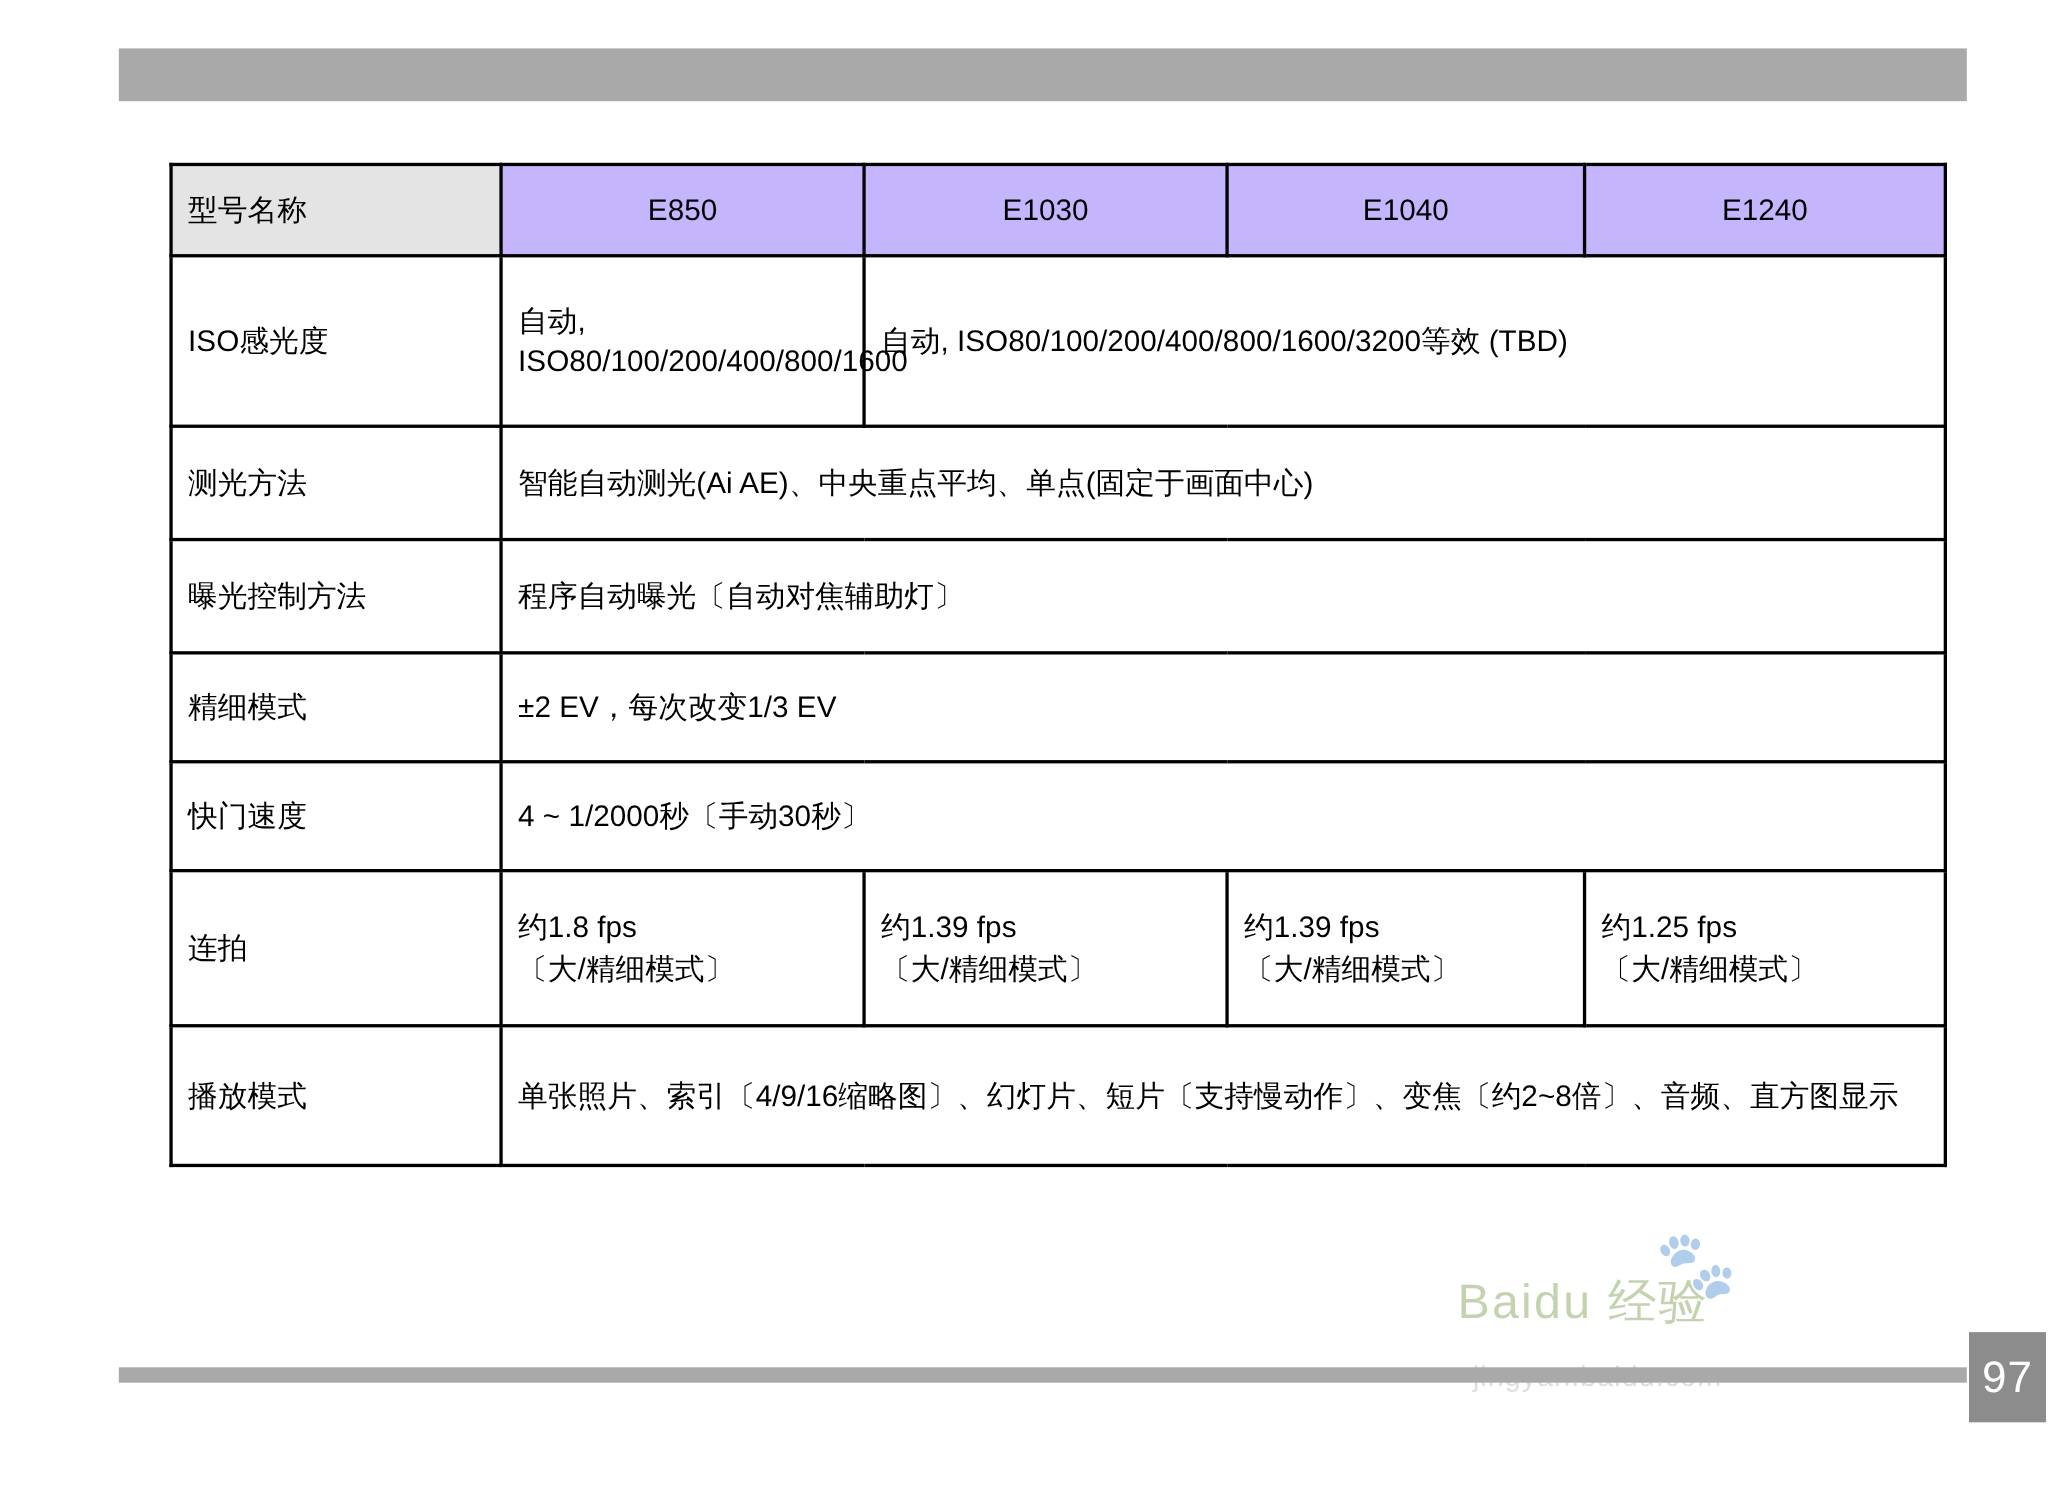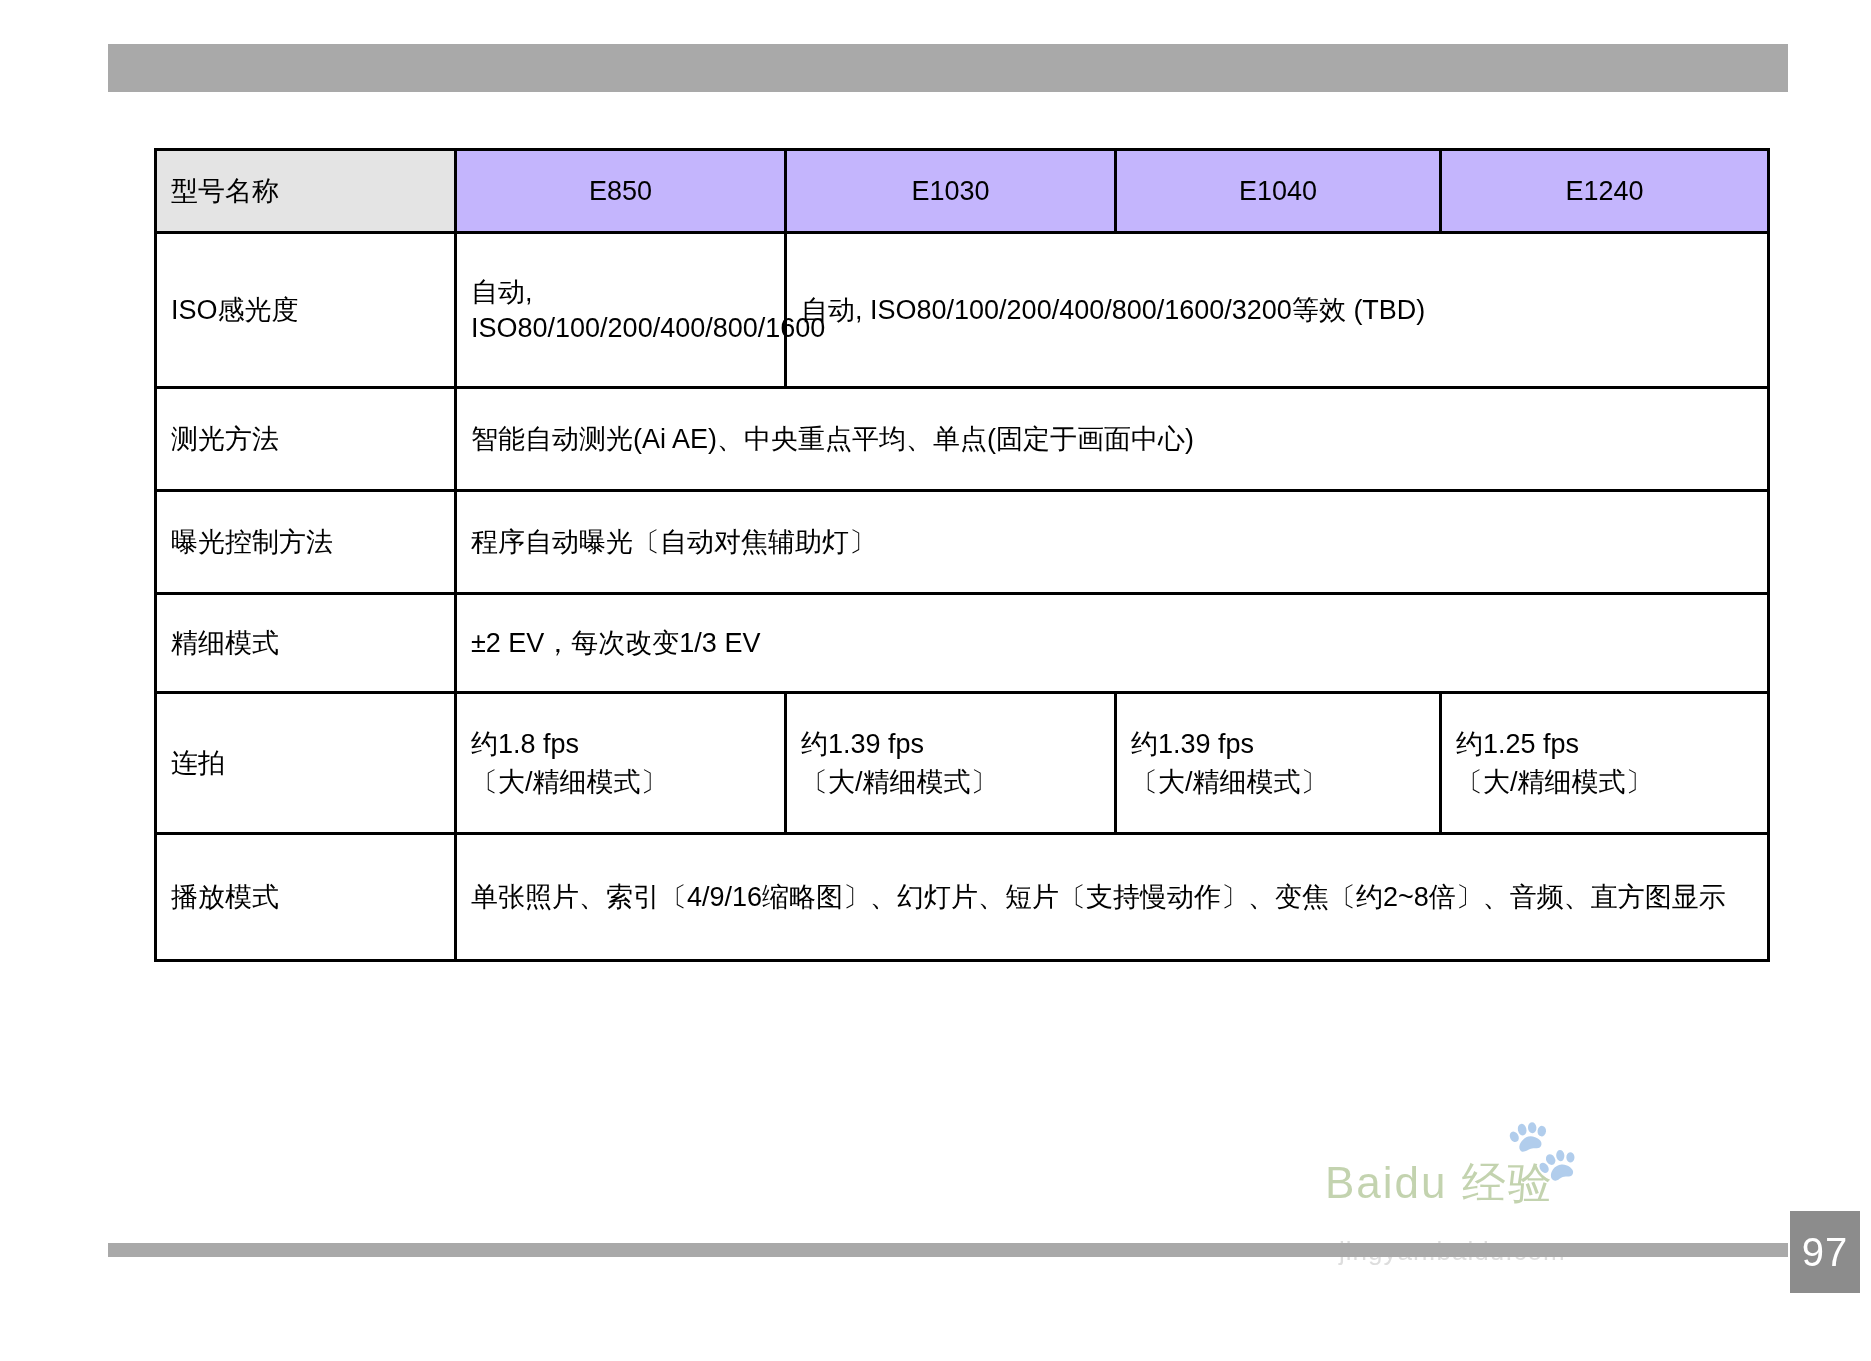--- a/index.html
+++ b/index.html
@@ -195,20 +195,24 @@
       <tr class="row-exp">
         <td class="label-cell">曝光控制方法</td>
         <td class="val-cell" colspan="4">程序自动曝光〔自动对焦辅助灯〕</td>
       </tr>
 
       <tr class="row-expc">
         <td class="label-cell">精细模式</td>
         <td class="val-cell" colspan="4">±2 EV，每次改变1/3 EV</td>
       </tr>
 
+      <tr class="row-shut">
+        <td class="label-cell">快门速度</td>
+        <td class="val-cell" colspan="4">4 ~ 1/2000秒〔手动30秒〕</td>
+      </tr>
 
       <tr class="row-burst">
         <td class="label-cell">连拍</td>
         <td class="val-cell">
           <span>约1.8 fps</span>
           <span class="burst-line2">〔大/精细模式〕</span>
         </td>
         <td class="val-cell">
           <span>约1.39 fps</span>
           <span class="burst-line2">〔大/精细模式〕</span>

